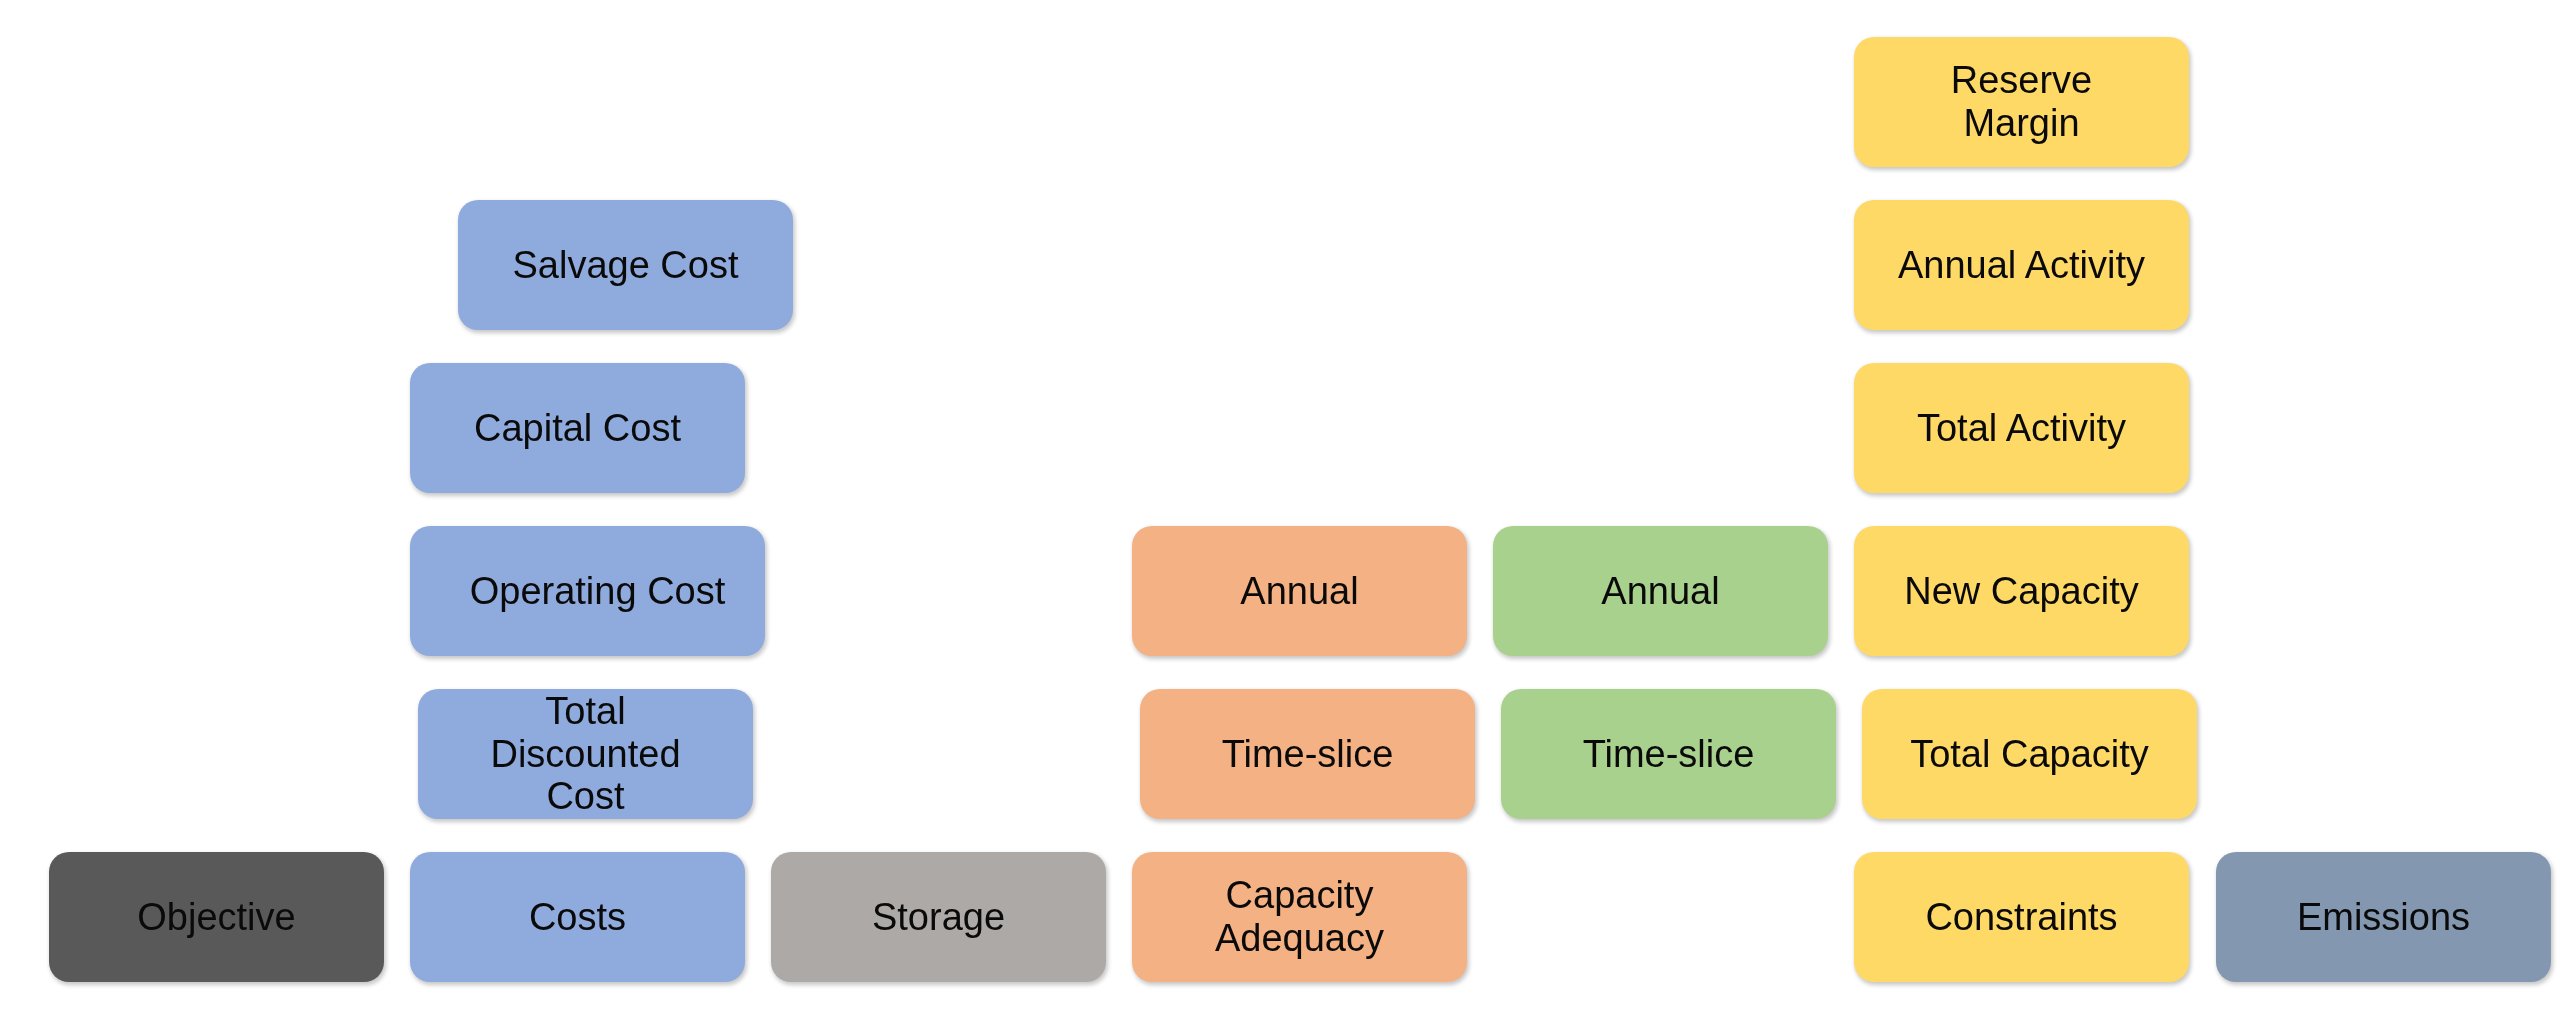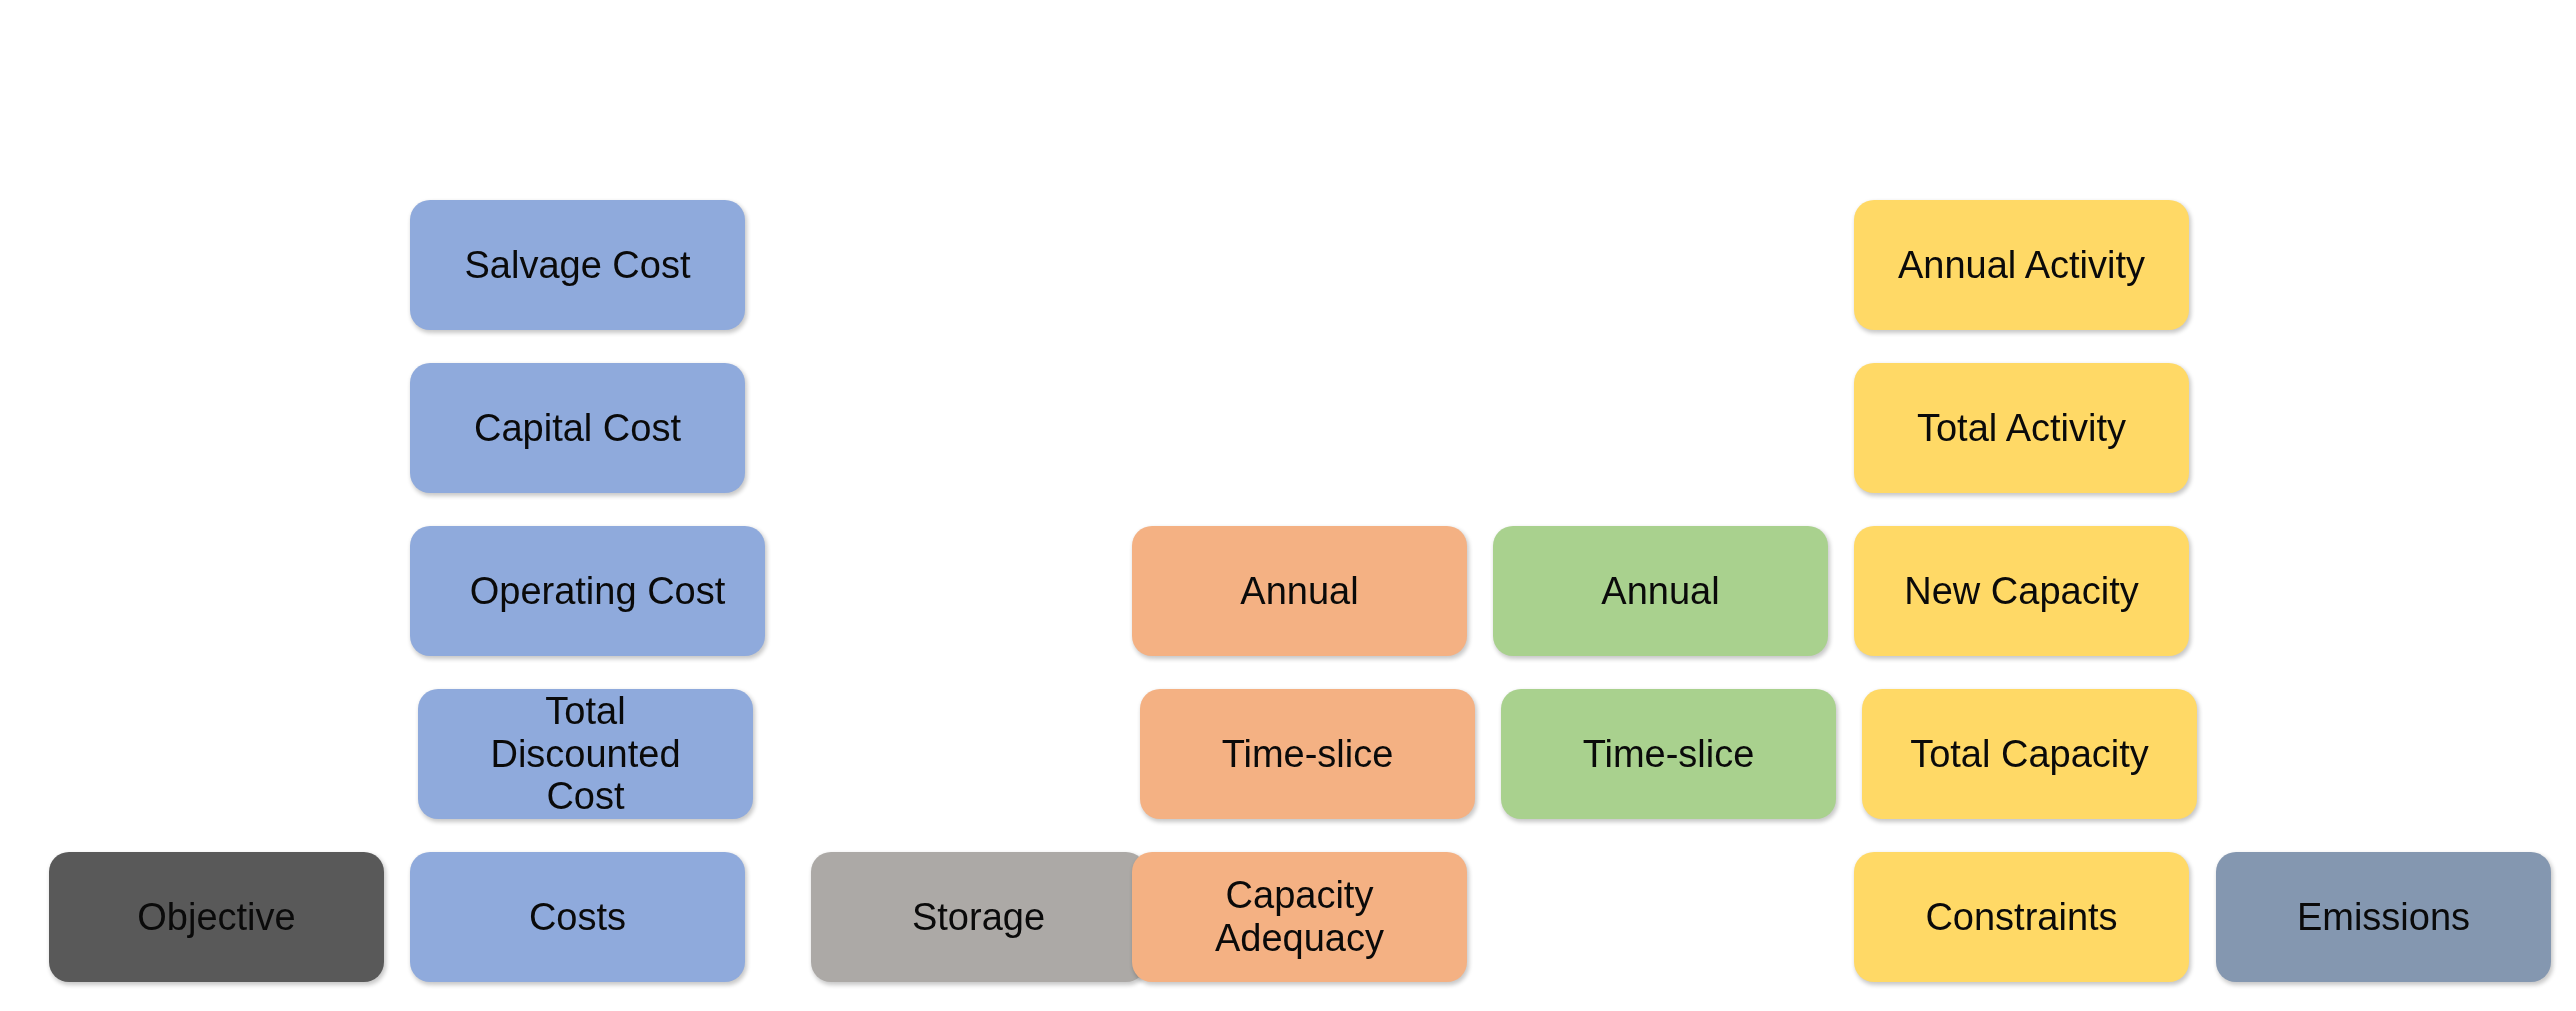--- a/index.html
+++ b/index.html
@@ -25,21 +25,21 @@
     justify-content: center;
     text-align: center;
     font-size: 38px;
     line-height: 1.12;
     color: #0a0a0a;
     box-shadow: 1.8px 2.7px 4.6px rgba(0,0,0,0.22);
   }
   
   .c1 { left: 49px; }
   .c2 { left: 410px; }
-  .c3 { left: 811px; }
+  .c3 { left: 771px; }
   .c4 { left: 1132px; }
   .c5 { left: 1493px; }
   .c6 { left: 1854px; }
   .c7 { left: 2216px; }
   
   .r1 { top: 852px; }
   .r2 { top: 689px; margin-left: 8px; }
   .r3 { top: 526px; }
   .r4 { top: 363px; }
   .r5 { top: 200px; }
@@ -63,21 +63,21 @@
   </div>
   <div class="box c2 r2 wrap3" style="background: rgb(143, 170, 220);">
     <span class="label">Total Discounted Cost</span>
   </div>
   <div class="box c2 r3" style="background: rgb(143, 170, 220); padding-left: 20px;">
     <span class="label">Operating Cost</span>
   </div>
   <div class="box c2 r4" style="background: rgb(143, 170, 220);">
     <span class="label">Capital Cost</span>
   </div>
-  <div class="box c2 r5" style="background: rgb(143, 170, 220);">
+  <div class="box c2 r5" style="background: rgb(143, 170, 220); margin-left: 48px;">
     <span class="label">Salvage Cost</span>
   </div>
 
   <div class="box c3 r1" style="background: rgb(172, 169, 166);">
     <span class="label">Storage</span>
   </div>
 
   <div class="box c4 r1 wrap2" style="background: rgb(244, 177, 131);">
     <span class="label">Capacity Adequacy</span>
   </div>
@@ -103,19 +103,22 @@
   </div>
   <div class="box c6 r3" style="background: rgb(255, 217, 102);">
     <span class="label">New Capacity</span>
   </div>
   <div class="box c6 r4" style="background: rgb(255, 217, 102);">
     <span class="label">Total Activity</span>
   </div>
   <div class="box c6 r5" style="background: rgb(255, 217, 102);">
     <span class="label">Annual Activity</span>
   </div>
+  <div class="box c6 r6 wrap2" style="background: rgb(255, 217, 102);">
+    <span class="label">Reserve Margin</span>
+  </div>
 
   <div class="box c7 r1" style="background: rgb(132, 151, 176);">
     <span class="label">Emissions</span>
   </div>
 
 </div>
 
 
 </body></html>

